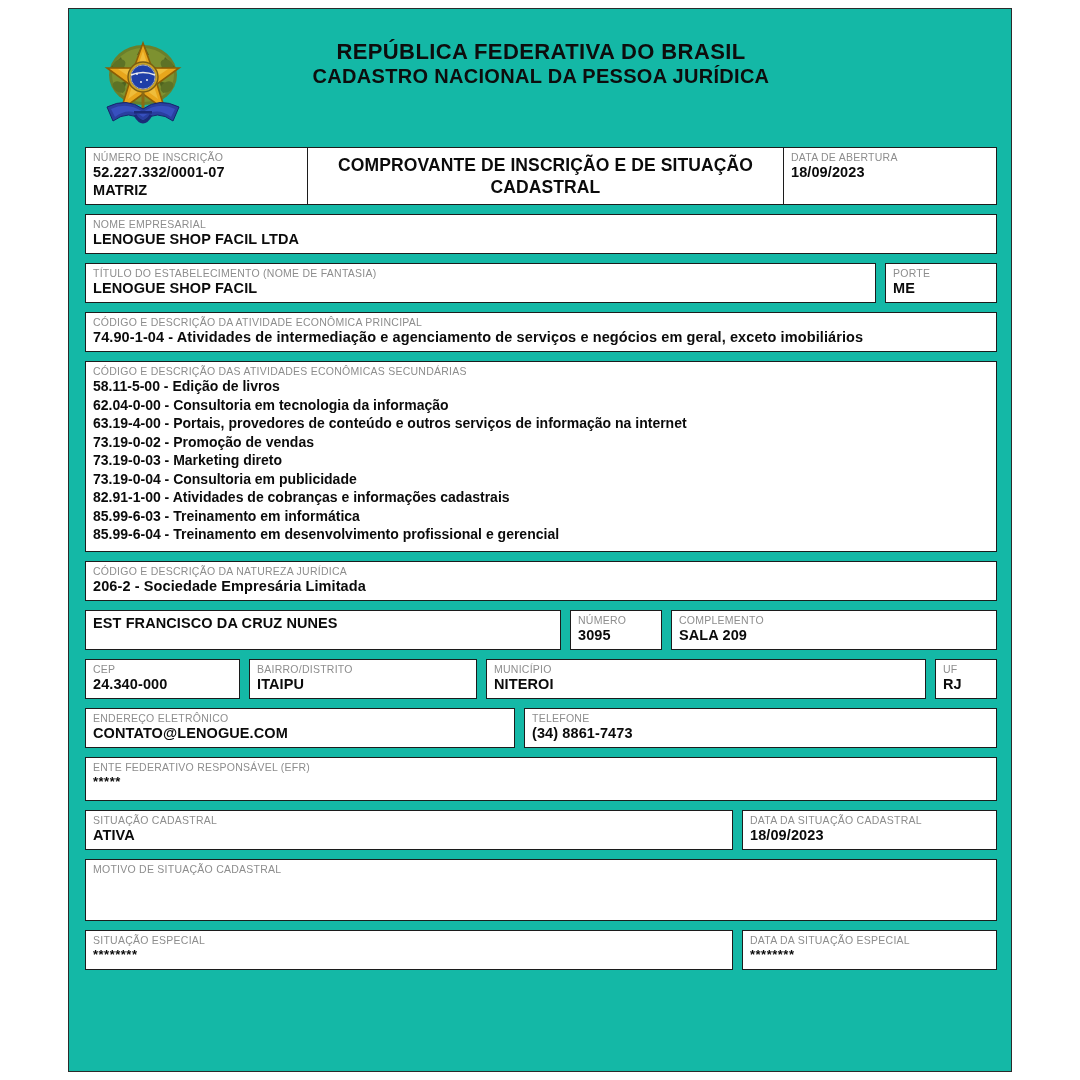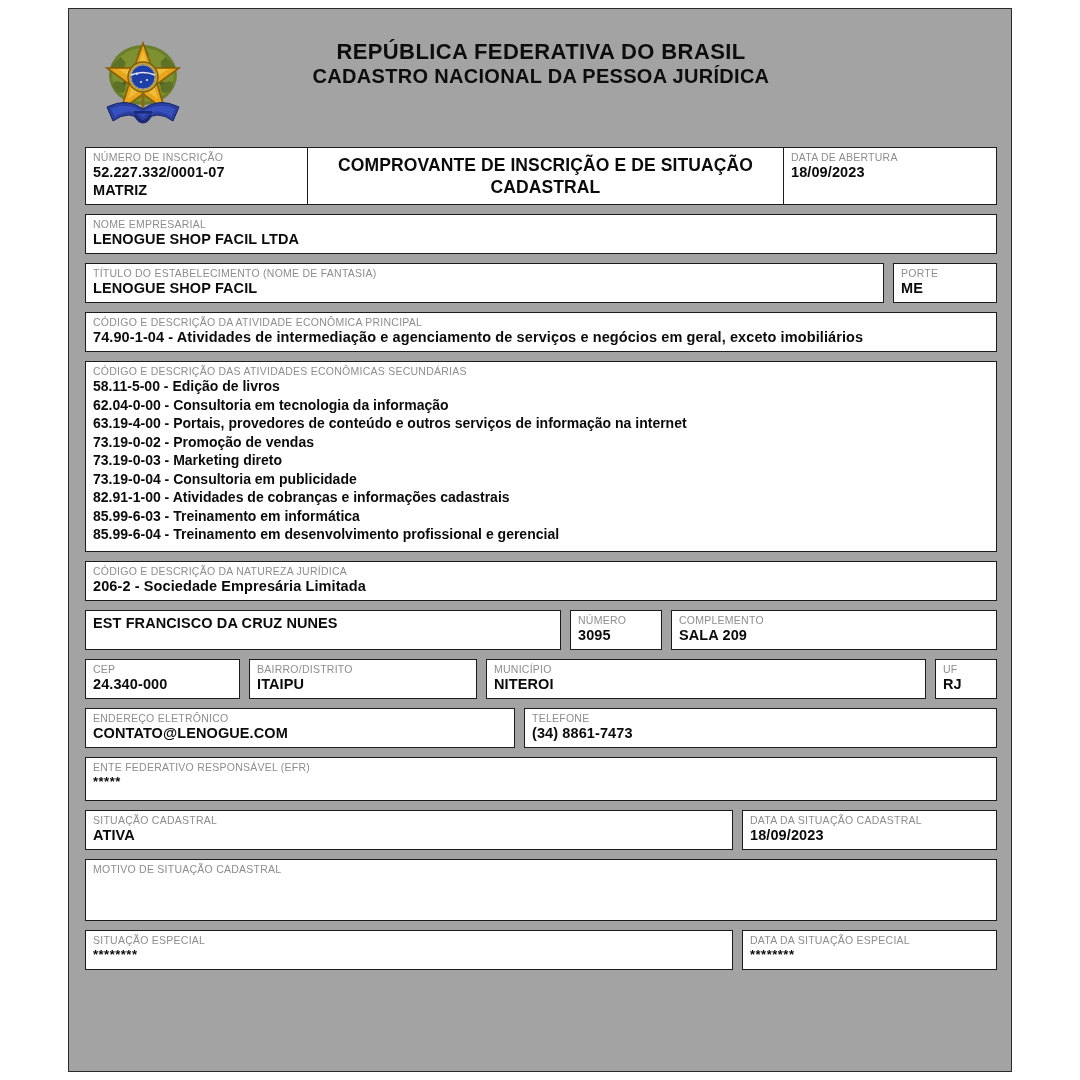--- a/index.html
+++ b/index.html
@@ -17,21 +17,21 @@
   }
 
   .page {
     position: absolute;
     left: 68px;
     top: 8px;
     width: 944px;
     height: 1064px;
     border: 1px solid #2b2b2b;
     box-sizing: border-box;
-    background: #a3a3a3;
+    background: #14b8a6;
   }
 
   .inner {
     position: absolute;
     left: 16px;
     top: 8px;
     width: 912px;
     box-sizing: border-box;
   }
 
@@ -219,21 +219,21 @@
         <div class="val">LENOGUE SHOP FACIL LTDA</div>
       </div>
     </div>
 
     <div class="row">
       <div class="box h-std" style="flex:1">
         <div class="lbl">TÍTULO DO ESTABELECIMENTO (NOME DE FANTASIA)</div>
         <div class="val">LENOGUE SHOP FACIL</div>
       </div>
       <div class="gap"></div>
-      <div class="box h-std" style="width:104px;flex:none">
+      <div class="box h-std" style="width:112px;flex:none">
         <div class="lbl">PORTE</div>
         <div class="val">ME</div>
       </div>
     </div>
 
     <div class="row">
       <div class="box h-std" style="flex:1">
         <div class="lbl">CÓDIGO E DESCRIÇÃO DA ATIVIDADE ECONÔMICA PRINCIPAL</div>
         <div class="val">74.90-1-04 - Atividades de intermediação e agenciamento de serviços e negócios em geral, exceto imobiliários</div>
       </div>

